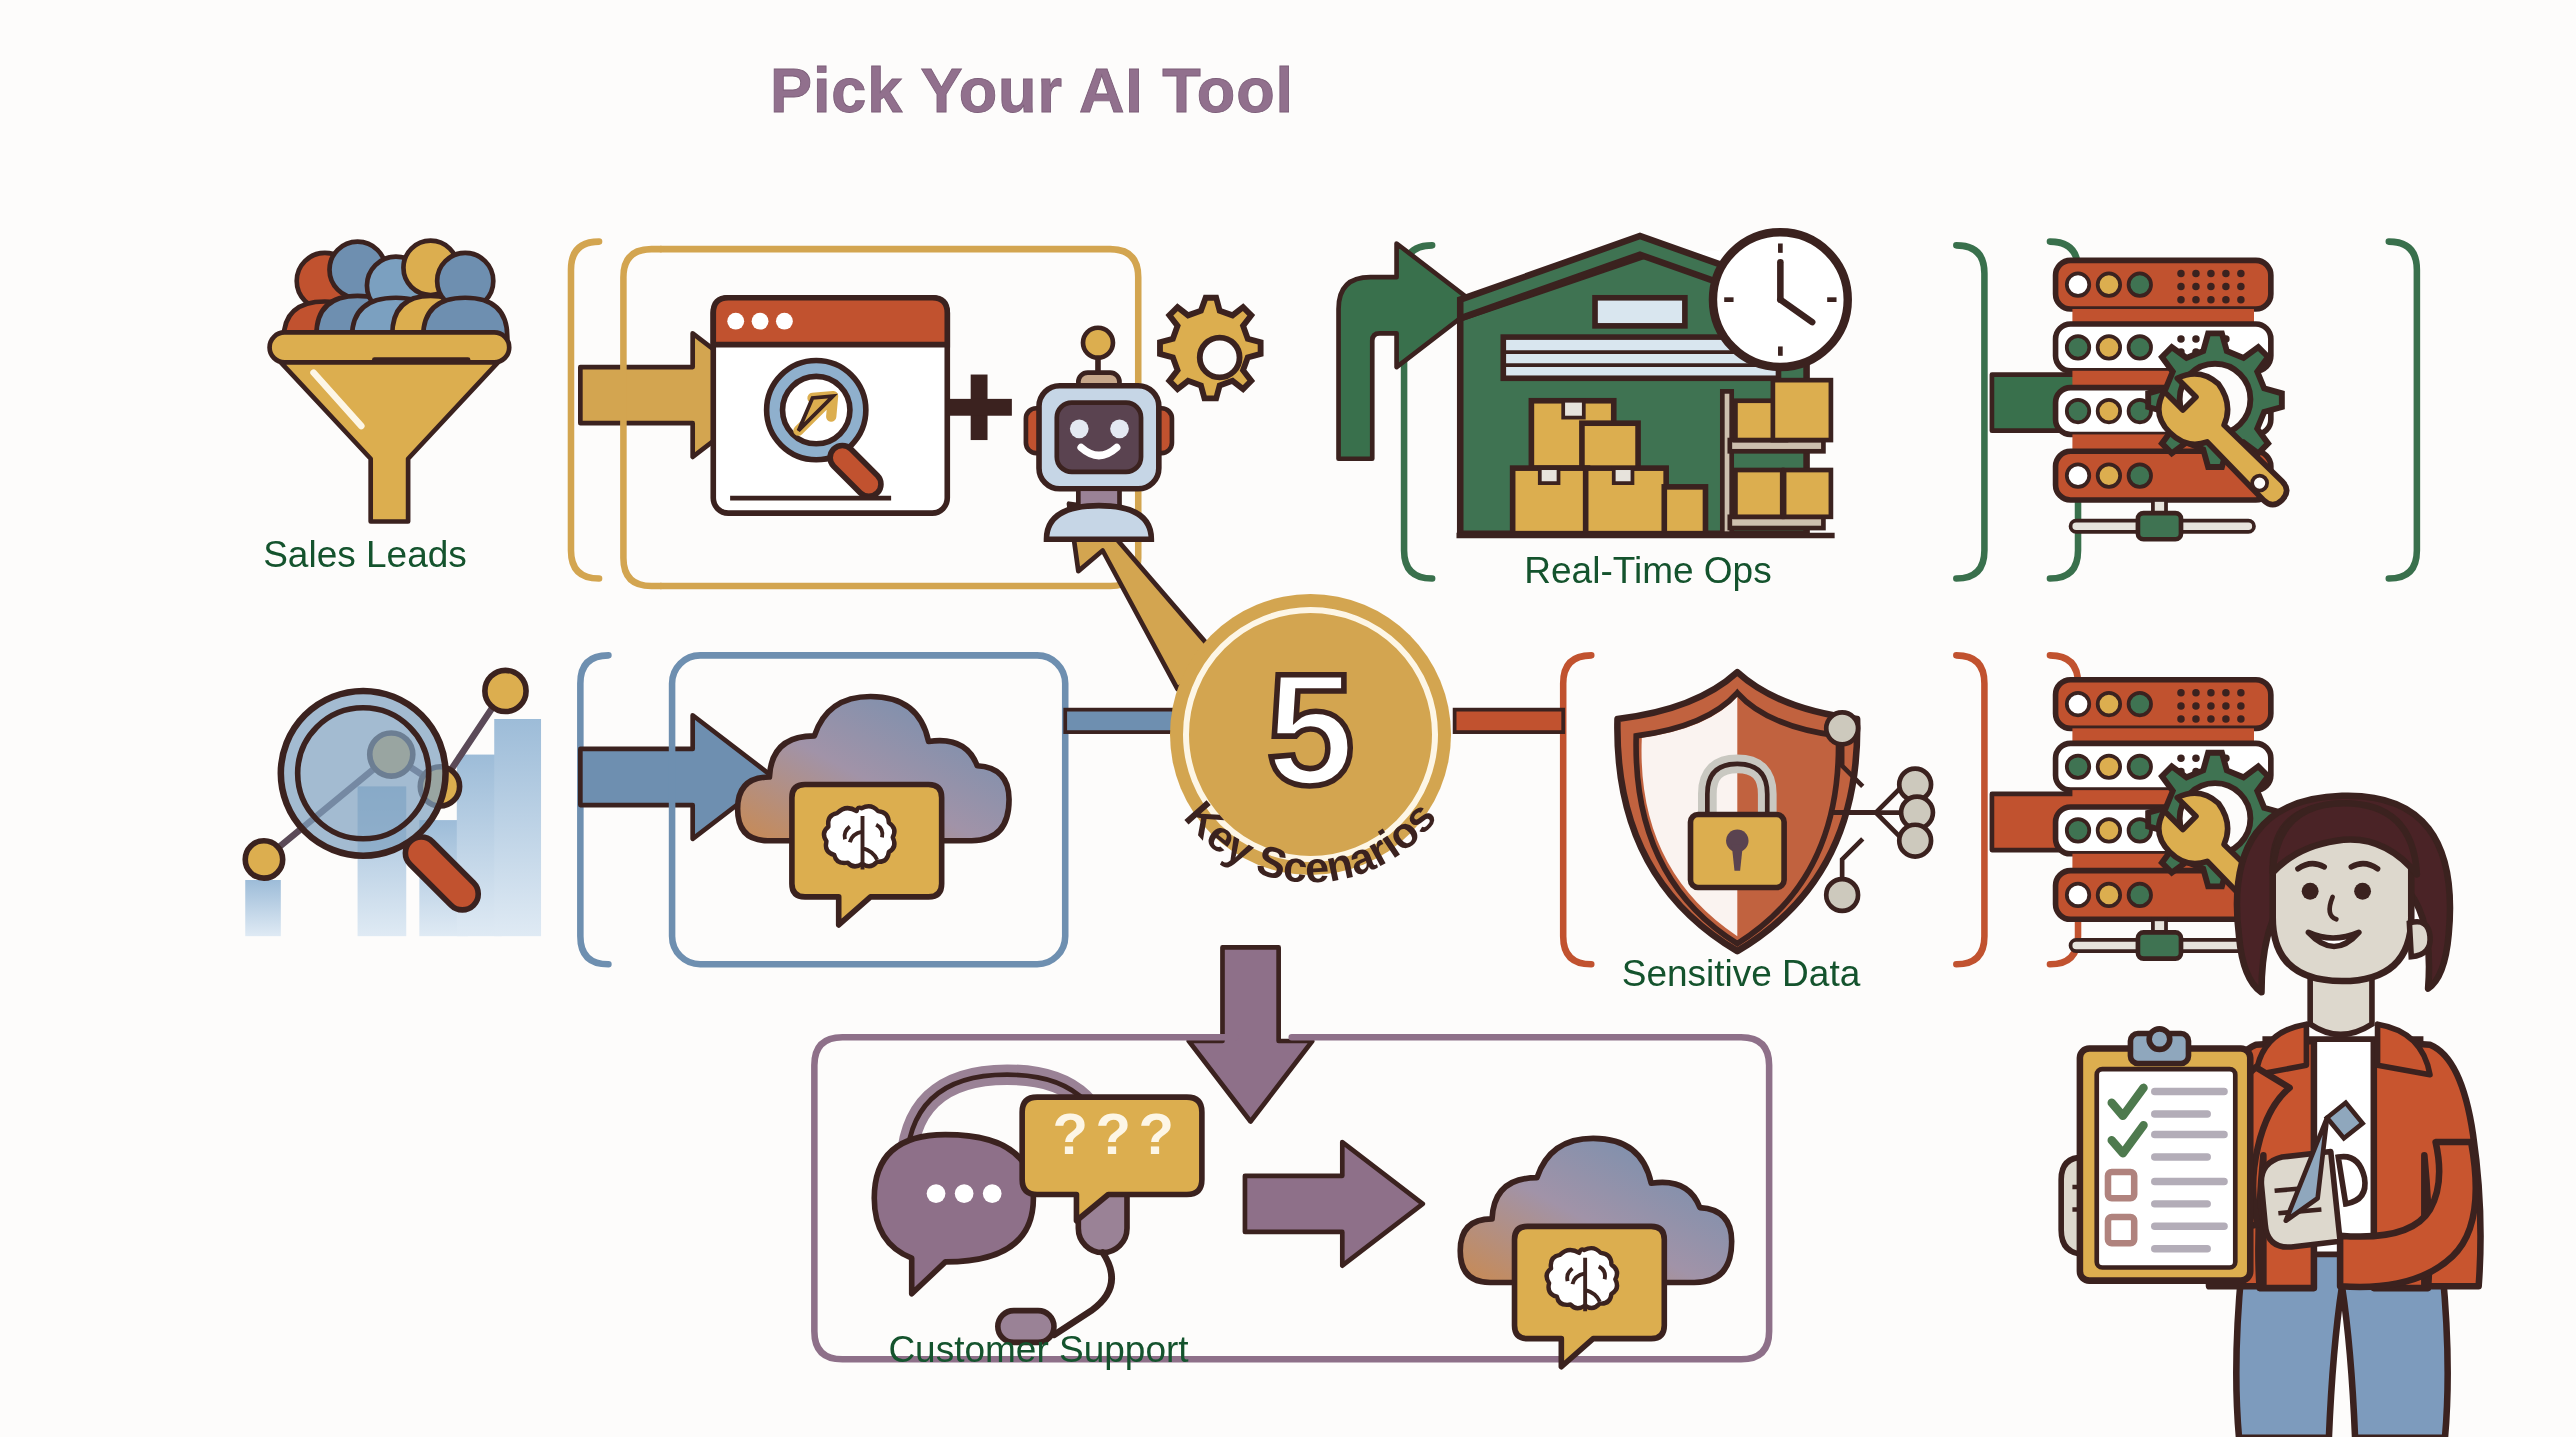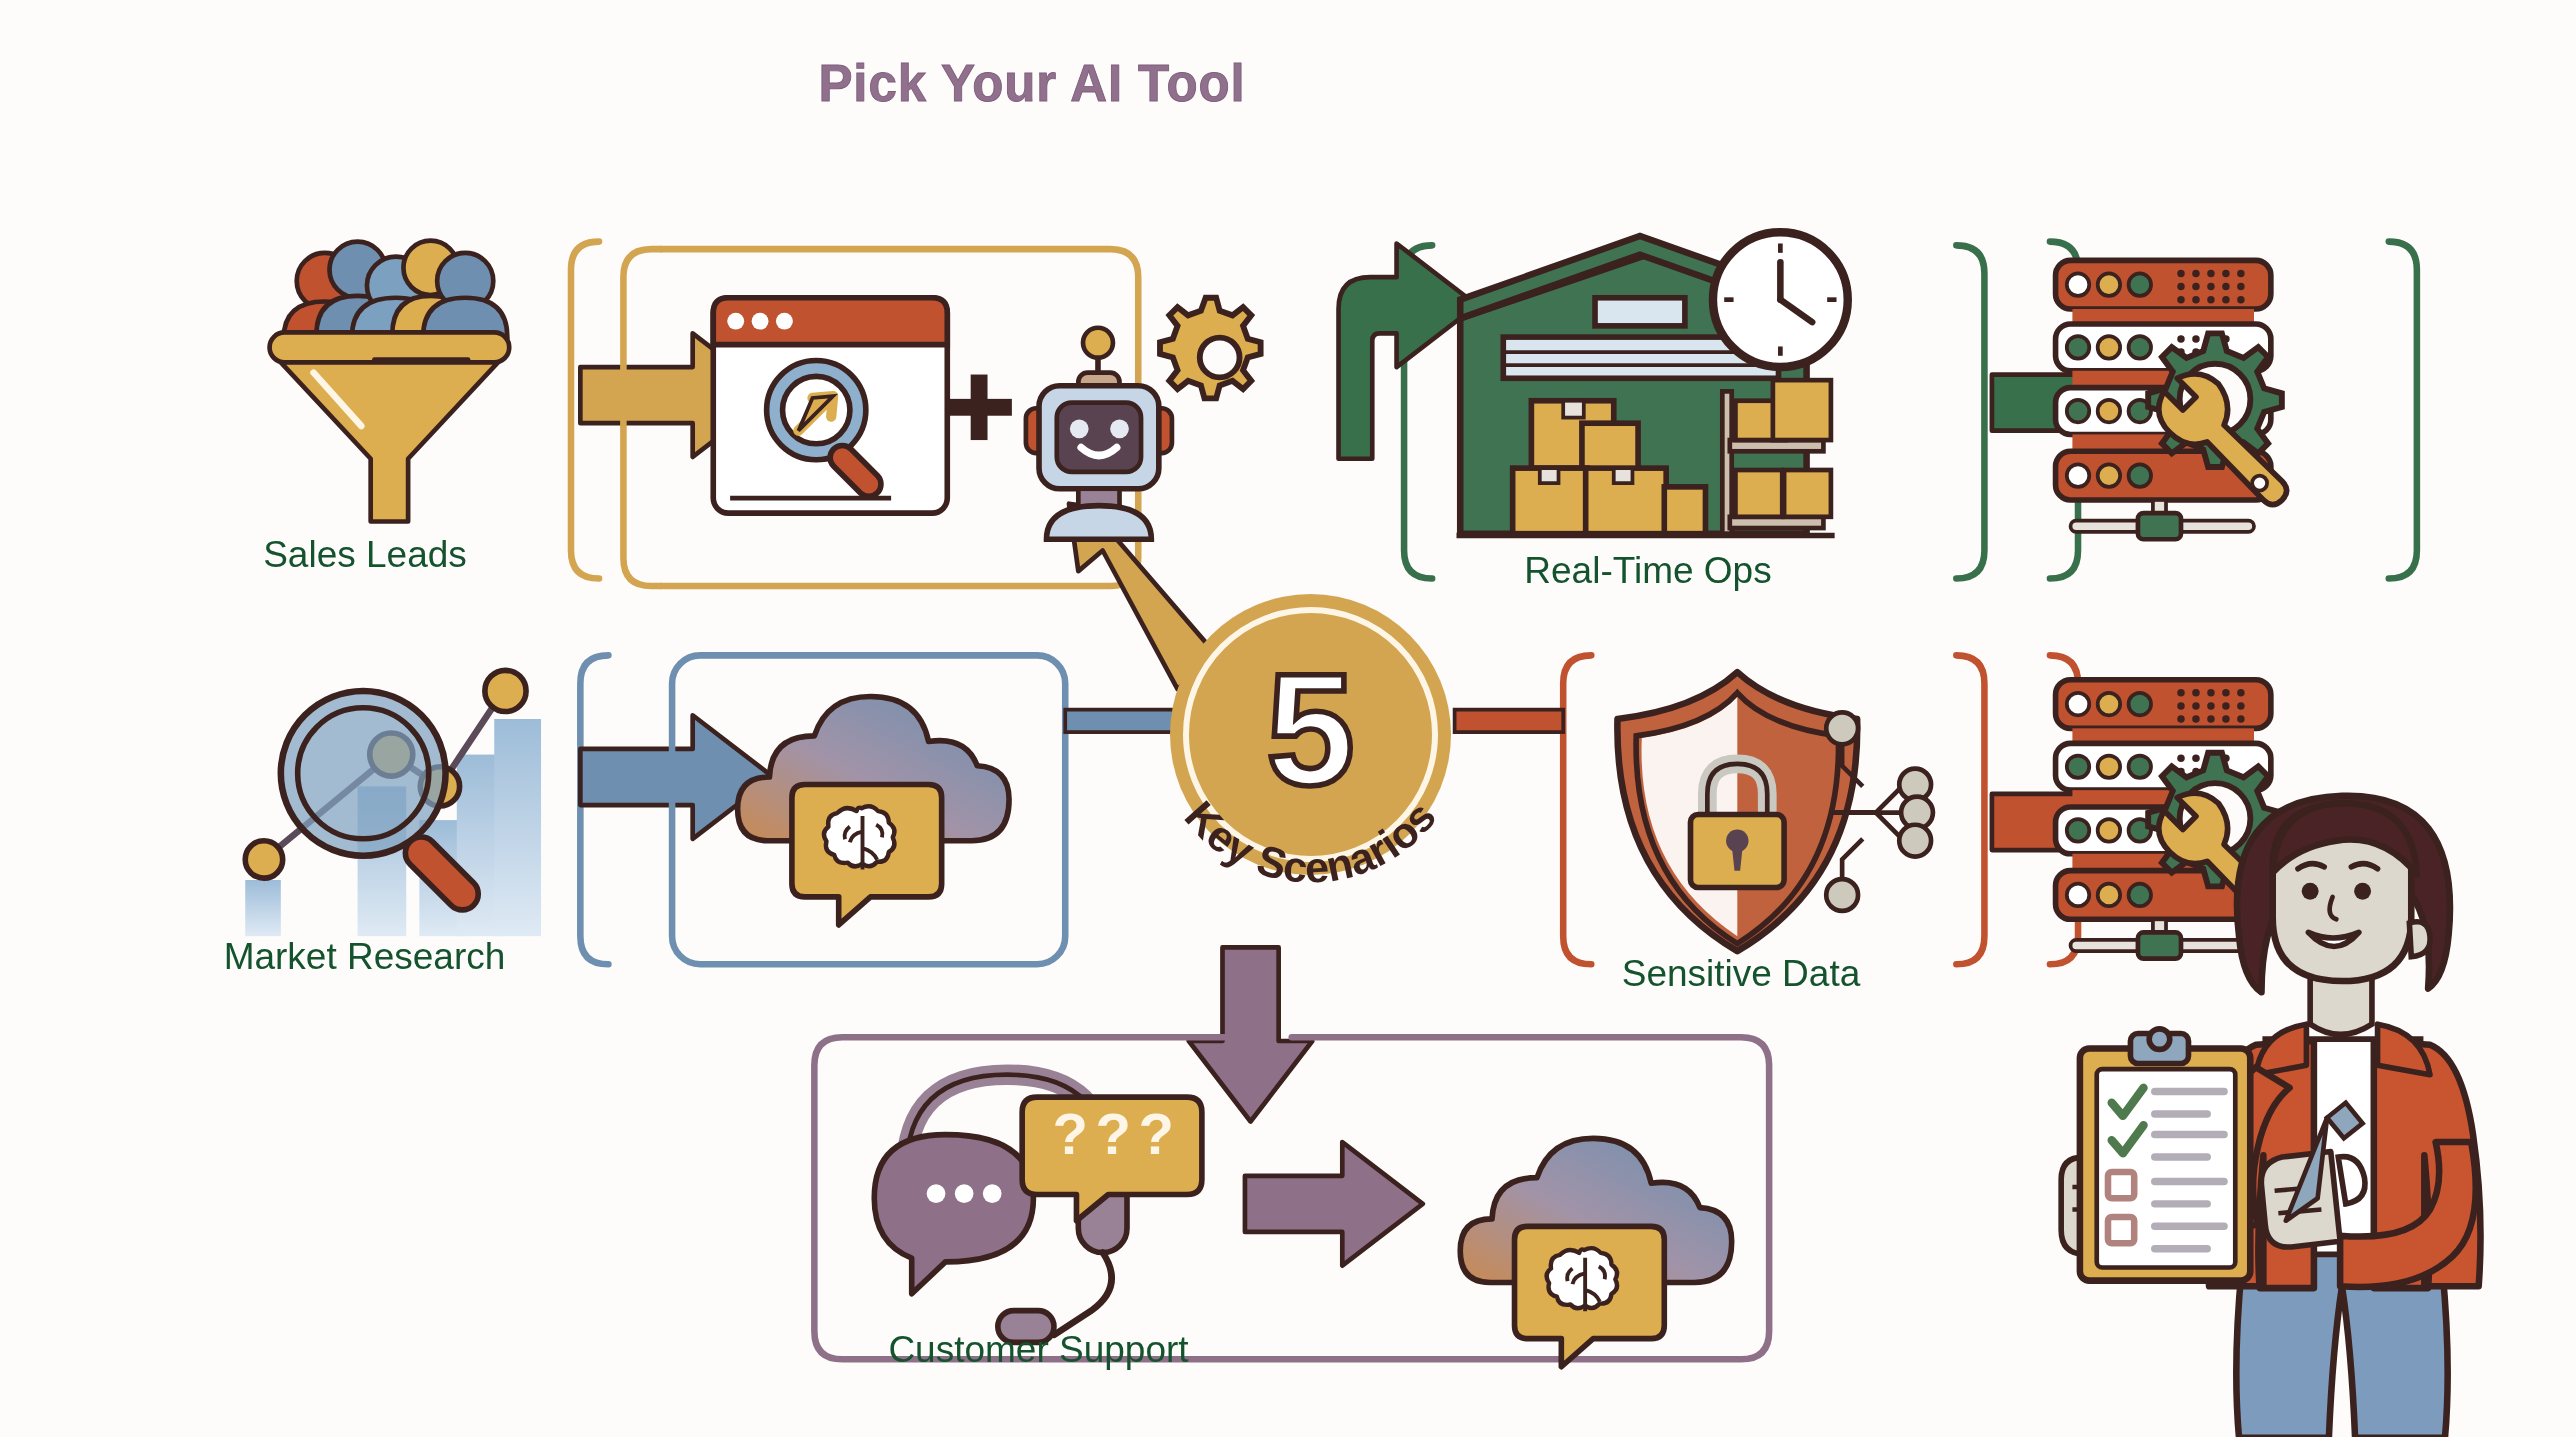--- a/index.html
+++ b/index.html
@@ -10,21 +10,21 @@
     overflow:hidden;
     position:relative;
   }
   #stage{position:absolute;inset:0;width:2576px;height:1438px;}
   .abs{position:absolute;}
 
   
   #title{
     position:absolute;top:54px;left:0;width:2064px;
     text-align:center;
-    font-size:51px;font-weight:bold;
+    font-size:63px;font-weight:bold;
     letter-spacing:0.9px;
     color:#91708d;
     -webkit-text-stroke:0.9px #7d5f7a;
   }
 
   
   .node-label{
     position:absolute;
     font-size:37px;
     color:#14532d;
@@ -526,21 +526,20 @@
       <text>
         <textPath href="#arcPath" startOffset="50%" text-anchor="middle">
           <tspan>Key Scenarios</tspan>
         </textPath>
       </text>
     </svg>
   </div>
 
   <div class="node-label" style="left:178px;top:534px;width:374px;">Sales Leads</div>
 
-  <div class="node-label" style="left:140px;top:936px;width:449px;">Market Research</div>
 
   <div class="node-label" style="left:1554px;top:953px;width:374px;">Sensitive Data</div>
 
   <div class="node-label" style="left:1442px;top:550px;width:412px;">Real-Time Ops</div>
 
   <div class="node-label" style="left:814px;top:1329px;width:449px;">Customer Support</div>
 
   <div class="abs" style="left:1047px;top:1103px;width:140px;height:60px;display:flex;align-items:center;justify-content:center;
               font-size:58px;font-weight:bold;color:#fdf6e6;letter-spacing:7.5px;">???</div>
 

